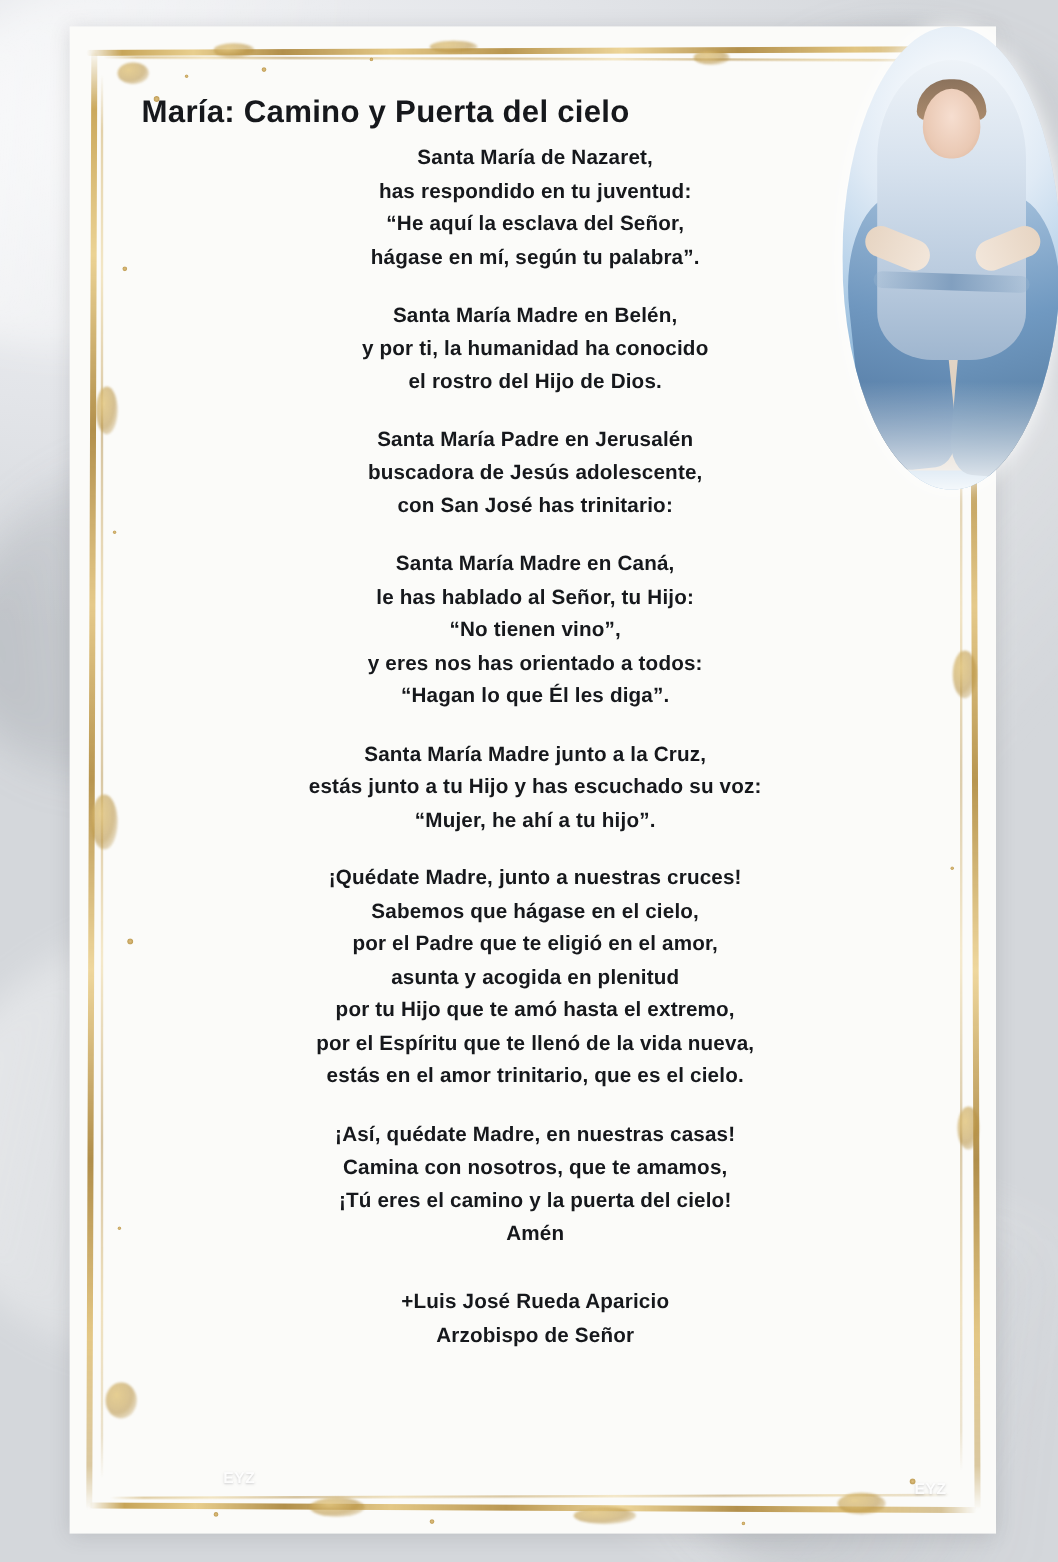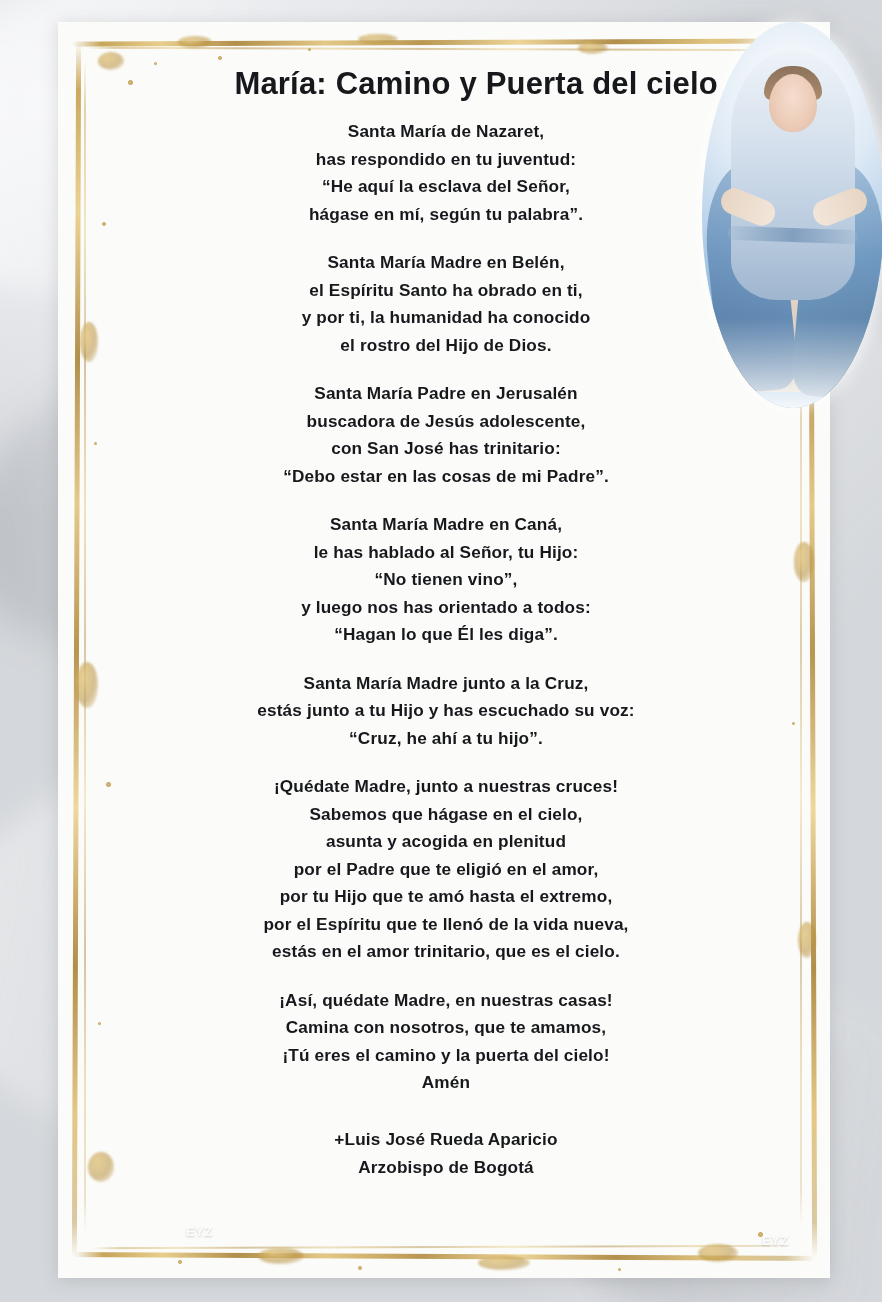--- a/index.html
+++ b/index.html
@@ -222,24 +222,24 @@
   .content {
     position: absolute;
     left: 0;
     top: 0;
     width: 772px;
     height: 1256px;
   }
   .title {
     position: absolute;
     left: 60px;
-    top: 44px;
+    top: 56px;
     width: 600px;
-    text-align: right;
-    font-size: 31px;
+    text-align: left;
+    font-size: 26px;
     font-weight: 700;
     color: #16181c;
     letter-spacing: .2px;
   }
   .poem {
     position: absolute;
     left: 24px;
     top: 96px;
     width: 700px;
     text-align: center;
@@ -346,66 +346,64 @@
 
         <div class="stanza">
           <div class="line">Santa María de Nazaret,</div>
           <div class="line">has respondido en tu juventud:</div>
           <div class="line">“He aquí la esclava del Señor,</div>
           <div class="line">hágase en mí, según tu palabra”.</div>
         </div>
 
         <div class="stanza">
           <div class="line">Santa María Madre en Belén,</div>
-          <div class="line">el Espíritu Santo ha obrado en ti,</div>
           <div class="line">y por ti, la humanidad ha conocido</div>
           <div class="line">el rostro del Hijo de Dios.</div>
         </div>
 
         <div class="stanza">
           <div class="line">Santa María Padre en Jerusalén</div>
           <div class="line">buscadora de Jesús adolescente,</div>
           <div class="line">con San José has trinitario:</div>
-          <div class="line">“Debo estar en las cosas de mi Padre”.</div>
         </div>
 
         <div class="stanza">
           <div class="line">Santa María Madre en Caná,</div>
           <div class="line">le has hablado al Señor, tu Hijo:</div>
           <div class="line">“No tienen vino”,</div>
-          <div class="line">y luego nos has orientado a todos:</div>
+          <div class="line">y eres nos has orientado a todos:</div>
           <div class="line">“Hagan lo que Él les diga”.</div>
         </div>
 
         <div class="stanza">
           <div class="line">Santa María Madre junto a la Cruz,</div>
           <div class="line">estás junto a tu Hijo y has escuchado su voz:</div>
-          <div class="line">“Cruz, he ahí a tu hijo”.</div>
+          <div class="line">“Mujer, he ahí a tu hijo”.</div>
         </div>
 
         <div class="stanza">
           <div class="line">¡Quédate Madre, junto a nuestras cruces!</div>
           <div class="line">Sabemos que hágase en el cielo,</div>
+          <div class="line">por el Padre que te eligió en el amor,</div>
           <div class="line">asunta y acogida en plenitud</div>
-          <div class="line">por el Padre que te eligió en el amor,</div>
           <div class="line">por tu Hijo que te amó hasta el extremo,</div>
           <div class="line">por el Espíritu que te llenó de la vida nueva,</div>
           <div class="line">estás en el amor trinitario, que es el cielo.</div>
         </div>
 
         <div class="stanza">
           <div class="line">¡Así, quédate Madre, en nuestras casas!</div>
           <div class="line">Camina con nosotros, que te amamos,</div>
           <div class="line">¡Tú eres el camino y la puerta del cielo!</div>
           <div class="line">Amén</div>
         </div>
 
         <div class="signature">
           <div class="line">+Luis José Rueda Aparicio</div>
-          <div class="line">Arzobispo de Bogotá</div>
+          <div class="line">Arzobispo de Señor</div>
         </div>
 
       </div>
     </div>
   </div>
 
   <div class="watermark left">EYZ</div>
   <div class="watermark right">EYZ</div>
 
 </div>

